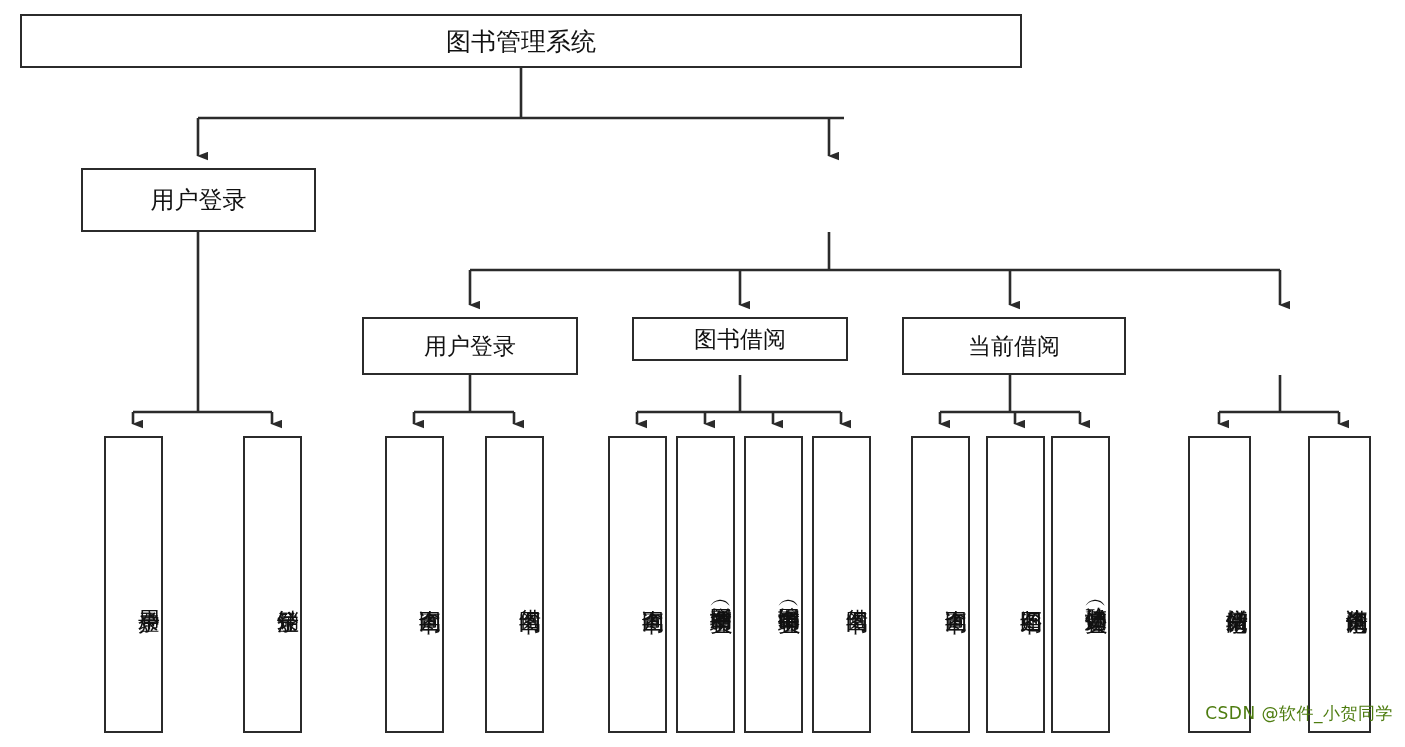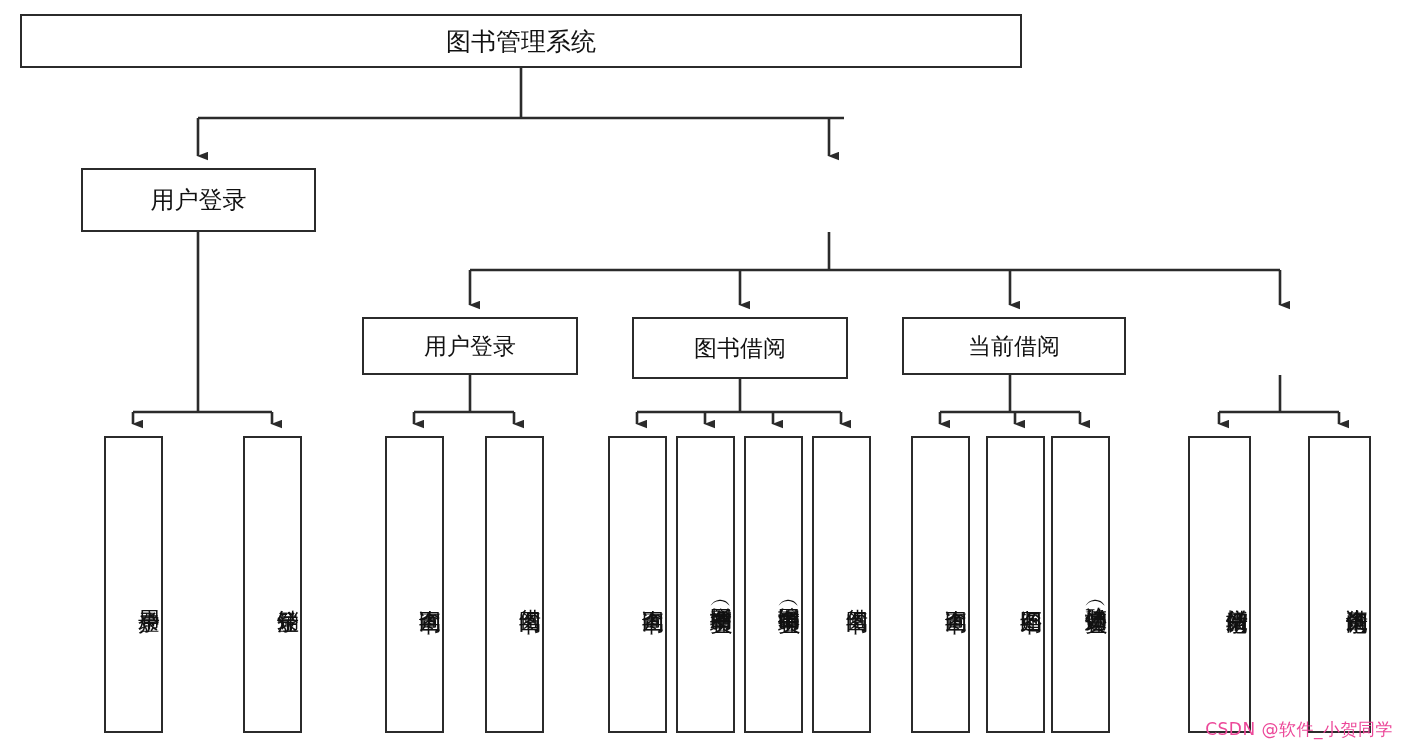--- a/index.html
+++ b/index.html
@@ -56,23 +56,23 @@
     letter-spacing: 1px;
   }
   .node.leaf .label {
     writing-mode: vertical-rl;
     text-orientation: upright;
     white-space: nowrap;
   }
   .watermark {
     position: absolute;
     right: 12px;
-    bottom: 6px;
+    bottom: 22px;
     font-size: 17px;
-    color: #ec4899;
+    color: #4d7c0f;
     letter-spacing: 0.5px;
     user-select: none;
   }
 </style>
 </head>
 <body>
 
 <div id="diagram-canvas">
 
   <svg id="wires" viewBox="0 0 1405 747" width="1405" height="747" xmlns="http://www.w3.org/2000/svg">
@@ -129,21 +129,21 @@
     <span class="label">图书管理系统</span>
   </div>
 
   <div class="node level2" style="left: 81px; top: 168px; width: 235px; height: 64px;">
     <span class="label">用户登录</span>
   </div>
 
   <div class="node level3" style="left: 362px; top: 317px; width: 216px; height: 58px;">
     <span class="label">用户登录</span>
   </div>
-  <div class="node level3" style="left: 632px; top: 317px; width: 216px; height: 62px;">
+  <div class="node level3" style="left: 632px; top: 317px; width: 216px; height: 44px;">
     <span class="label">图书借阅</span>
   </div>
   <div class="node level3" style="left: 902px; top: 317px; width: 224px; height: 58px;">
     <span class="label">当前借阅</span>
   </div>
 
   <div class="node leaf" style="left: 104px; top: 436px; width: 59px; height: 297px;">
     <span class="label">用户登录</span>
   </div>
   <div class="node leaf" style="left: 243px; top: 436px; width: 59px; height: 297px;">

